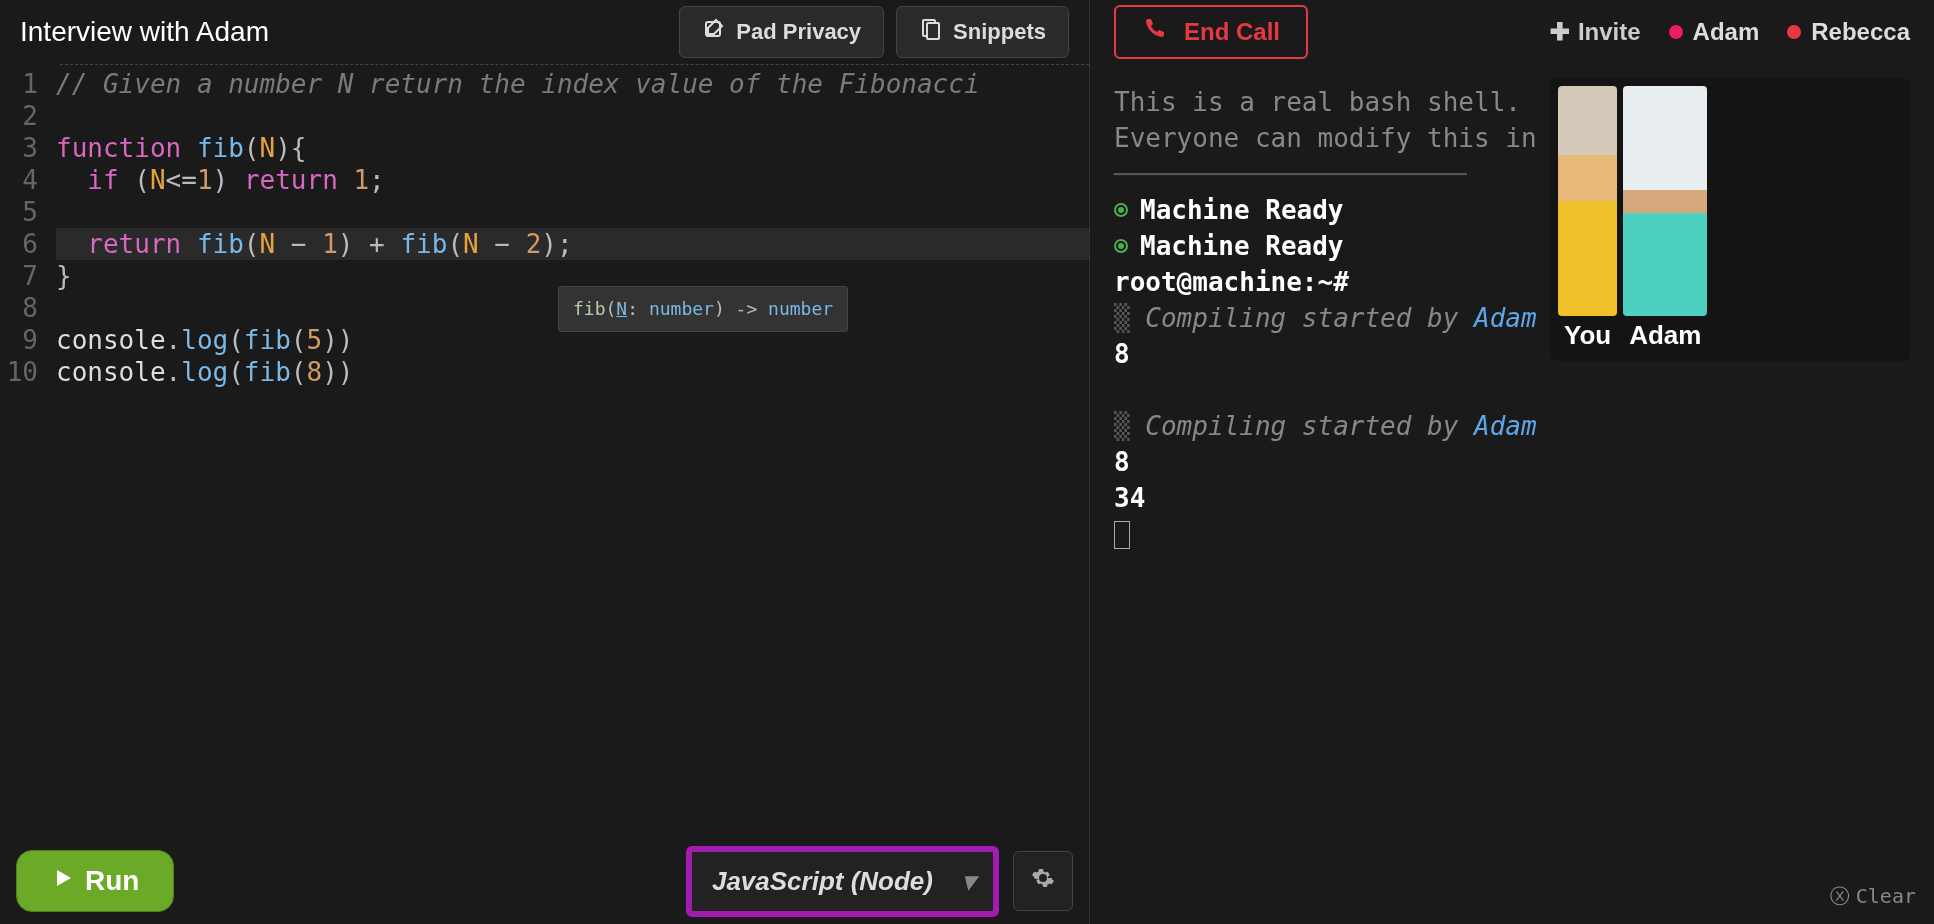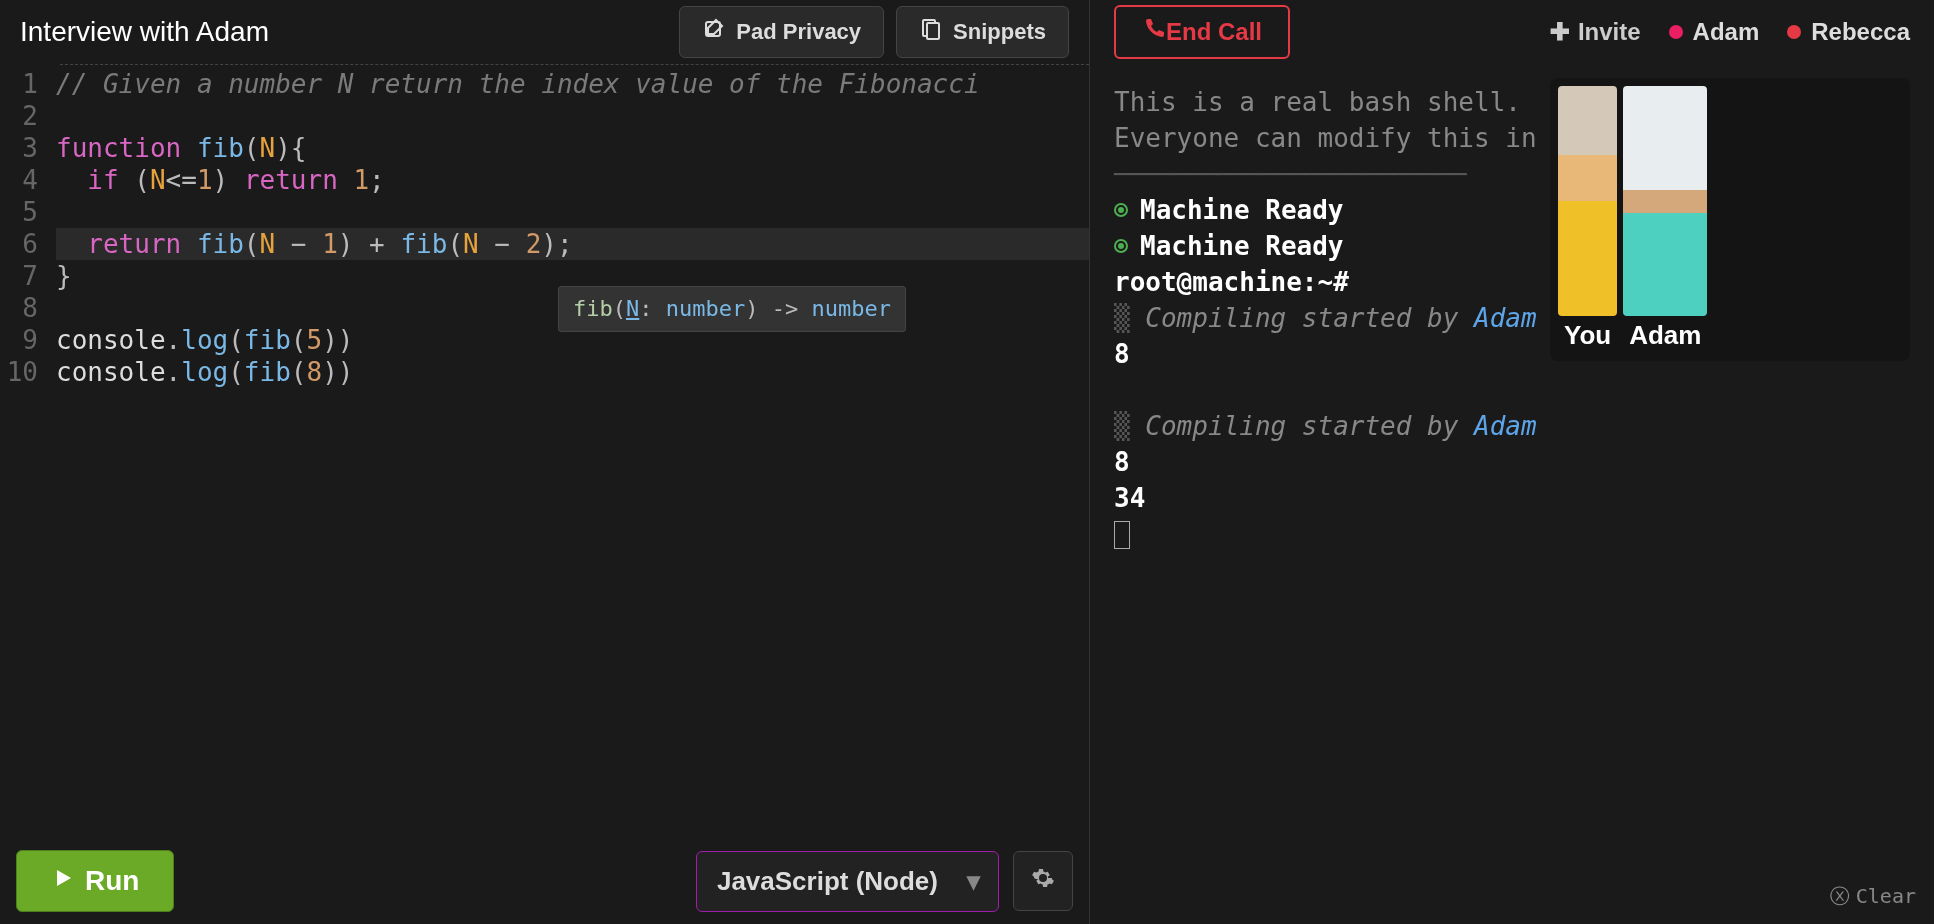--- a/index.html
+++ b/index.html
@@ -64,21 +64,21 @@
   border: 2px solid #e63946;
   color: #e63946;
   background: transparent;
   padding: 10px 26px;
   border-radius: 6px;
   font-size: 24px;
   font-weight: 700;
   cursor: pointer;
   display: flex;
   align-items: center;
-  gap: 0;
+  gap: 18px;
 }
 .invite {
   color: #ccc;
   font-size: 24px;
   font-weight: 600;
   cursor: pointer;
   display: flex;
   align-items: center;
   gap: 8px;
   margin-left: auto;
@@ -129,58 +129,59 @@
 .c-punc { color: #bbb; }
 .c-obj { color: #ddd; }
 .hint-popup {
   position: absolute;
   left: 558px;
   top: 222px;
   background: #333;
   border: 1px solid #444;
   padding: 6px 14px;
   font-family: "Menlo", monospace;
-  font-size: 22px;
+  font-size: 18px;
   border-radius: 3px;
 }
 .hint-popup .fn { color: #b5cea8; }
 .hint-popup .param { color: #7ab8e6; text-decoration: underline; }
 .hint-popup .type { color: #7ab8e6; }
 .hint-popup .ret { color: #7ab8e6; }
 .footer {
   height: 86px;
   display: flex;
   align-items: center;
   padding: 0 16px;
   gap: 14px;
 }
 .run-btn {
   background: #6aaa26;
   color: #fff;
   border: 1px solid #4f7f1c;
   padding: 14px 34px;
-  border-radius: 6px;
+  border-radius: 16px;
   font-size: 28px;
   font-weight: 700;
   cursor: pointer;
   display: flex;
   align-items: center;
   gap: 10px;
 }
 .lang-select {
   margin-left: auto;
   background: #222;
-  border: 1px solid #a21caf;
+  border: 6px solid #a21caf;
   color: #ddd;
   padding: 14px 60px 14px 20px;
   border-radius: 6px;
   font-size: 26px;
   font-weight: 600;
   position: relative;
   cursor: pointer;
+  font-style: italic;
 }
 .lang-select::after {
   content: "▾";
   position: absolute;
   right: 18px;
   top: 50%;
   transform: translateY(-50%);
   color: #888;
 }
 .settings-btn {

